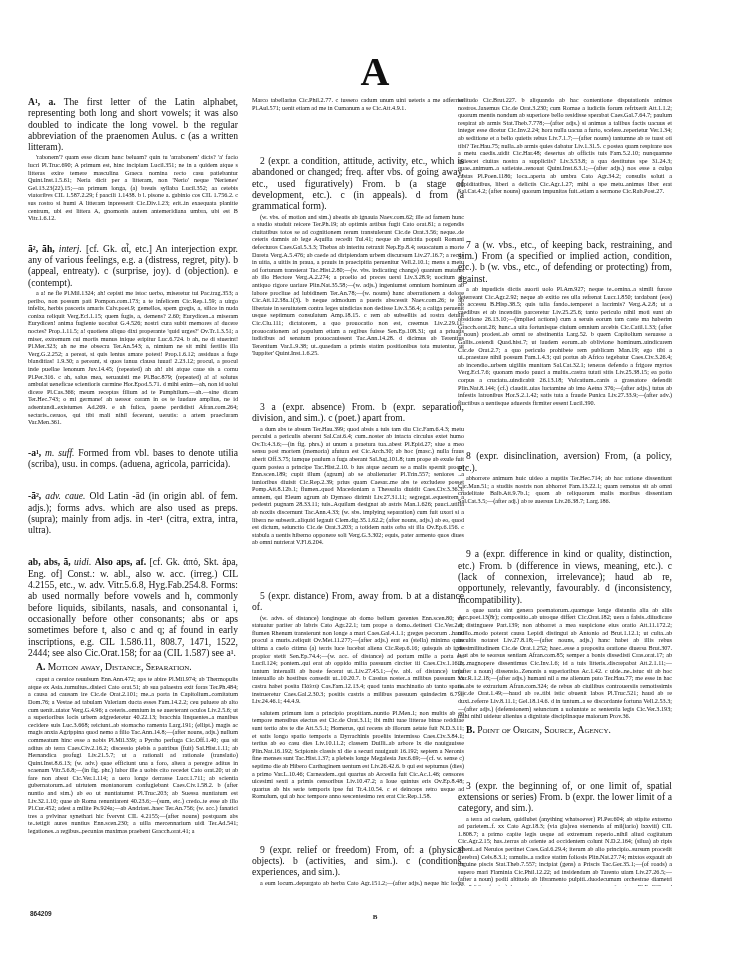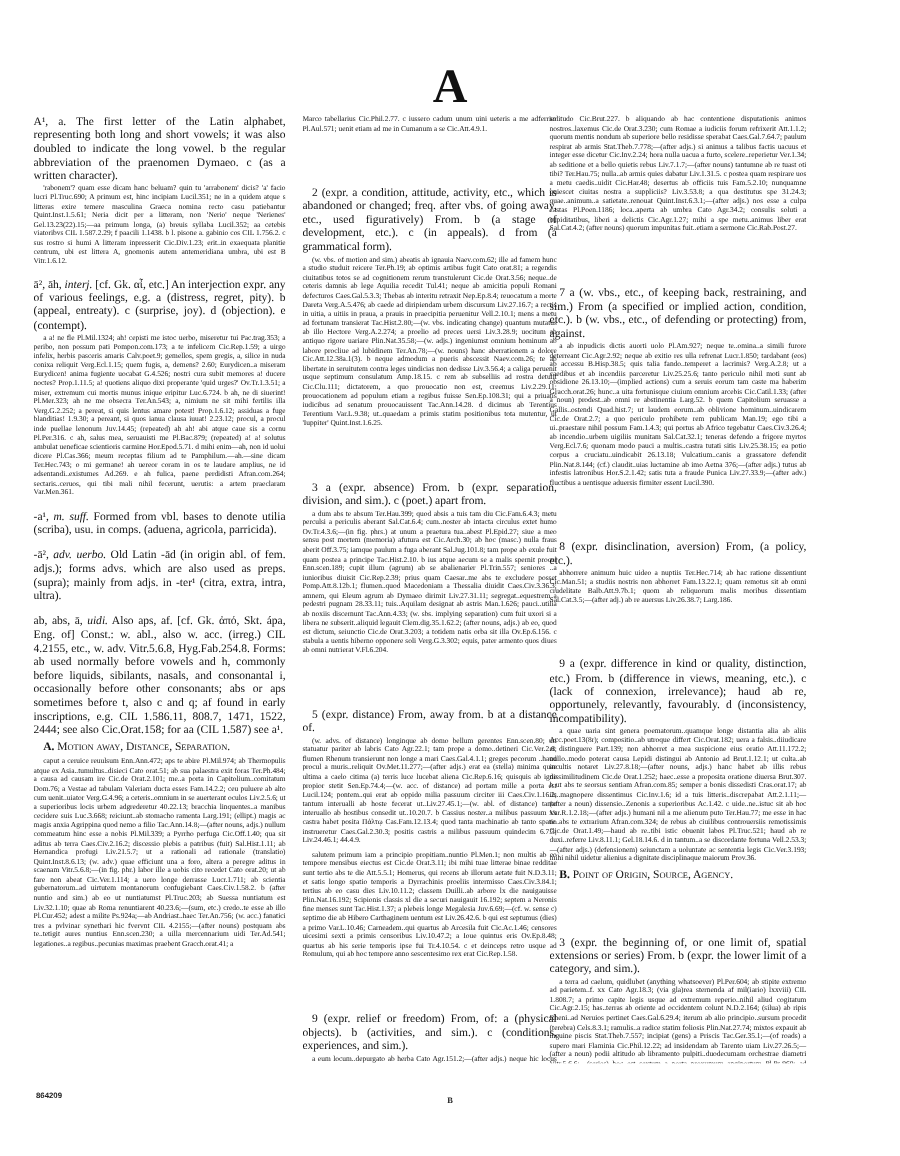--- a/index.html
+++ b/index.html
@@ -6,55 +6,55 @@
   body { width: 750px; height: 963px; position: relative; overflow: hidden; color: #111; font-family: "DejaVu Serif", serif; }
   .letter { position: absolute; top: 52px; left: 0; width: 750px; text-align: center; font-family: "Liberation Serif", serif; font-size: 40px; font-weight: bold; line-height: 1; color: #111; }
   .col { position: absolute; top: 96px; height: 790px; overflow: hidden; }
   .col1 { left: 28px; width: 210px; }
   .col2 { left: 252px; width: 212px; }
   .col3 { left: 458px; width: 214px; }
   .def { font-family: "Liberation Serif", serif; font-size: 9.6px; line-height: 11.3px; text-align: justify; margin: 0 0 1px 0; }
   .cit { font-family: "Liberation Serif", serif; font-size: 6.2px; line-height: 7.6px; text-align: justify; margin: 0 0 4px 0; text-indent: 8px; }
   .cit.noind { text-indent: 0; }
   .def.ind { text-indent: 8px; margin-top: 44px; }
-  .hw { font-weight: normal; }
-  .gap { margin-top: 10px; }
+  .hw { font-weight: bold; }
+  .gap { margin-top: 21px; }
   .section { font-family: "Liberation Serif", serif; font-size: 9.6px; line-height: 12px; margin: 3px 0 2px 0; font-variant: small-caps; text-indent: 8px; }
   .section b { font-variant: normal; }
   .footer-left { position: absolute; top: 910px; left: 30px; font-family: "Liberation Sans", sans-serif; font-size: 6.5px; font-weight: bold; color: #222; }
   .footer-center { position: absolute; top: 913px; left: 0; width: 750px; text-align: center; font-family: "Liberation Serif", serif; font-size: 7px; font-weight: bold; color: #222; }
 </style>
 </head>
 <body>
 
 <div class="letter">A</div>
 
 <div class="col col1">
   <p class="def">
     <span class="hw">A¹, a.</span>
-    <span>The first letter of the Latin alphabet, representing both long and short vowels; it was also doubled to indicate the long vowel. b the regular abbreviation of the praenomen Dymaeo. c (as a written character).</span>
+    <span>The first letter of the Latin alphabet, representing both long and short vowels; it was also doubled to indicate the long vowel. b the regular abbreviation of the praenomen Aulus. c (as a written litteram).</span>
   </p>
   <p class="cit">'rabonem'? quam esse dicam hanc beluam? quin tu 'arrabonem' dicis? 'a' facio lucri Pl.Truc.690; A primum est, hinc incipiam Lucil.351; ne in a quidem atque s litteras exire temere masculina Graeca nomina recto casu patiebantur Quint.Inst.1.5.61; Neria dicit per a litteram, non 'Nerio' neque 'Nerienes' Gel.13.23(22).15;—aa primum longa, (a) breuis syllaba Lucil.352; aa cetebis viatoribvs CIL 1.587.2.29; f paacili 1.1438. b l. pisone a. gabinio cos CIL 1.756.2. c sus rostro si humi A litteram inpresserit Cic.Div.1.23; erit..in exaequata planitie centrum, ubi est littera A, gnomonis autem antemeridiana umbra, ubi est B Vitr.1.6.12.</p>
 
   <p class="def gap">
     <span class="hw">ā², āh,</span>
     <i>interj.</i>
     <span>[cf. Gk. αἶ, etc.] An interjection expr. any of various feelings, e.g. a (distress, regret, pity). b (appeal, entreaty). c (surprise, joy). d (objection). e (contempt).</span>
   </p>
   <p class="cit">a a! ne fle Pl.Mil.1324; ah! cepisti me istoc uerbo, miseretur tui Pac.trag.353; a peribo, non possum pati Pompon.com.173; a te infelicem Cic.Rep.1.59; a uirgo infelix, herbis pasceris amaris Calv.poet.9; gemellos, spem gregis, a, silice in nuda conixa reliquit Verg.Ecl.1.15; quem fugis, a, demens? 2.60; Eurydicen..a miseram Eurydicen! anima fugiente uocabat G.4.526; nostri cura subit memores a! ducere noctes? Prop.1.11.5; a! quotiens aliquo dixi properante 'quid urges?' Ov.Tr.1.3.51; a miser, extremum cui mortis munus inique eripitur Luc.6.724. b ah, ne di siuerint! Pl.Mer.323; ah ne me obsecra Ter.An.543; a, nimium ne sit mihi fertilis illa Verg.G.2.252; a pereat, si quis lentus amare potest! Prop.1.6.12; assiduas a fuge blanditias! 1.9.30; a pereant, si quos ianua clausa iuuat! 2.23.12; procul, a procul inde puellae lenonum Juv.14.45; (repeated) ah ah! abi atque caue sis a cornu Pl.Per.316. c ah, salus mea, seruauisti me Pl.Bac.879; (repeated) a! a! solutus ambulat ueneficae scientioris carmine Hor.Epod.5.71. d mihi enim—ah, non id uolui dicere Pl.Cas.366; meum receptas filium ad te Pamphilum.—ah.—sine dicam Ter.Hec.743; o mi germane! ah uereor coram in os te laudare amplius, ne id adsentandi..existumes Ad.269. e ah fulica, paene perdidisti Afran.com.264; sectaris..ceruos, qui tibi mali nihil fecerunt, uerutis: a artem praeclaram Var.Men.361.</p>
 
   <p class="def gap">
     <span class="hw">-a¹,</span>
     <i>m. suff.</i>
     <span>Formed from vbl. bases to denote utilia (scriba), usu. in comps. (aduena, agricola, parricida).</span>
   </p>
 
   <p class="def gap">
     <span class="hw">-ā²,</span>
-    <i>adv. uerbo.</i>
+    <i>adv. caue.</i>
     <span>Old Latin -ād (in origin abl. of fem. adjs.); forms advs. which are also used as preps. (supra); mainly from adjs. in -ter¹ (citra, extra, intra, ultra).</span>
   </p>
 
   <p class="def gap">
     <span class="hw">ab, abs, ā,</span>
     <i>uidi.</i>
     <span class="hw">Also aps, af.</span>
     <span>[cf. Gk. ἀπό, Skt. ápa, Eng. of] Const.: w. abl., also w. acc. (irreg.) CIL 4.2155, etc., w. adv. Vitr.5.6.8, Hyg.Fab.254.8. Forms: ab used normally before vowels and h, commonly before liquids, sibilants, nasals, and consonantal i, occasionally before other consonants; abs or aps sometimes before t, also c and q; af found in early inscriptions, e.g. CIL 1.586.11, 808.7, 1471, 1522, 2444; see also Cic.Orat.158; for aa (CIL 1.587) see a¹.</span>
   </p>
 

